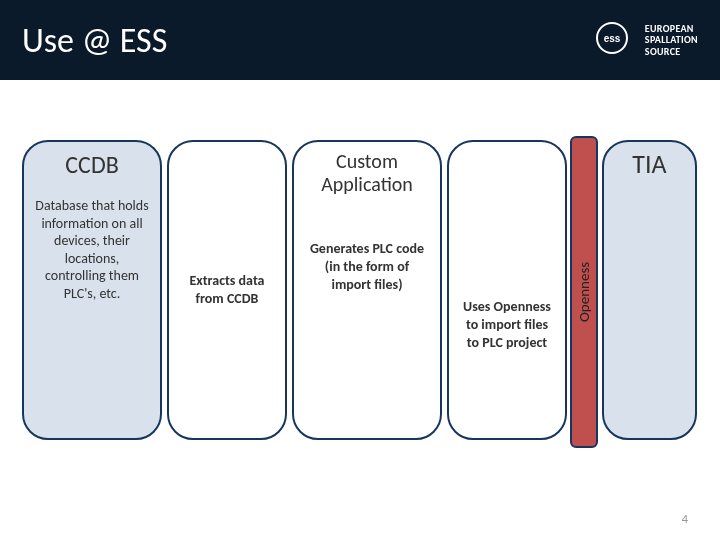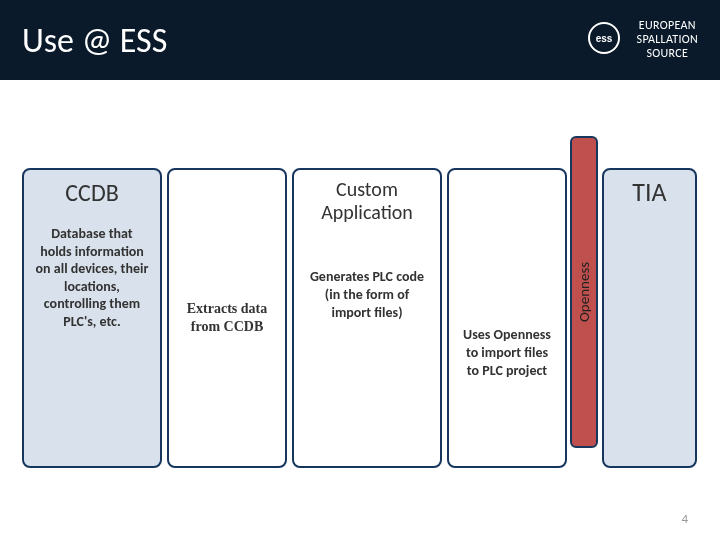--- a/index.html
+++ b/index.html
@@ -18,73 +18,71 @@
   .title {
     color: #fff;
     font-size: 34px;
     font-weight: 300;
   }
   .org {
     display: flex; align-items: center; gap: 16px;
   }
   .org-text {
     color: #fff;
-    font-size: 12px;
+    font-size: 10px;
     line-height: 1.15;
-    font-weight: 400;
+    font-weight: 700;
     letter-spacing: 0.3px;
-    text-align: center;
   }
   .org-text span { display: block; }
 
   .diagram {
     position: absolute;
     top: 130px;
     left: 22px;
     width: 676px;
     height: 340px;
   }
   .node {
     position: absolute;
     border: 2px solid #17365d;
-    border-radius: 8px;
+    border-radius: 26px;
     text-align: center;
     display: flex;
     flex-direction: column;
     align-items: center;
     color: #2d2d2d;
-    margin-top: 28px;
   }
   .node-title {
     font-size: 24px;
     font-weight: 400;
     color: #333;
     padding: 8px 8px 4px 8px;
   }
   .node-body {
     font-size: 14px;
-    font-weight: 700;
+    font-weight: 400;
     color: #333;
     padding: 14px 10px;
     line-height: 1.25;
   }
   .node-body-lower {
     font-size: 14px;
     font-weight: 600;
     color: #333;
     padding: 0 10px;
     line-height: 1.3;
   }
 
   #ccdb   { left: 0;   top: 10px; width: 140px; height: 300px; background: #d9e2ec; }
   #ccdb .node-title { margin-bottom: 6px; }
   #ccdb .node-body { padding-top: 8px; }
 
   #extract{ left: 145px; top: 10px; width: 120px; height: 300px; background: #fff;
-            justify-content: center; font-family: Liberation Serif, serif; }
+            justify-content: center; }
   #custom { left: 270px; top: 10px; width: 150px; height: 300px; background: #fff; }
   #custom .node-title { font-size: 20px; line-height: 1.15; margin-bottom: 40px; }
 
   #uses   { left: 425px; top: 10px; width: 120px; height: 300px; background: #fff;
             justify-content: center; padding-top: 70px; }
 
   #openness {
     position: absolute;
     left: 548px; top: 6px;
     width: 28px; height: 312px;

